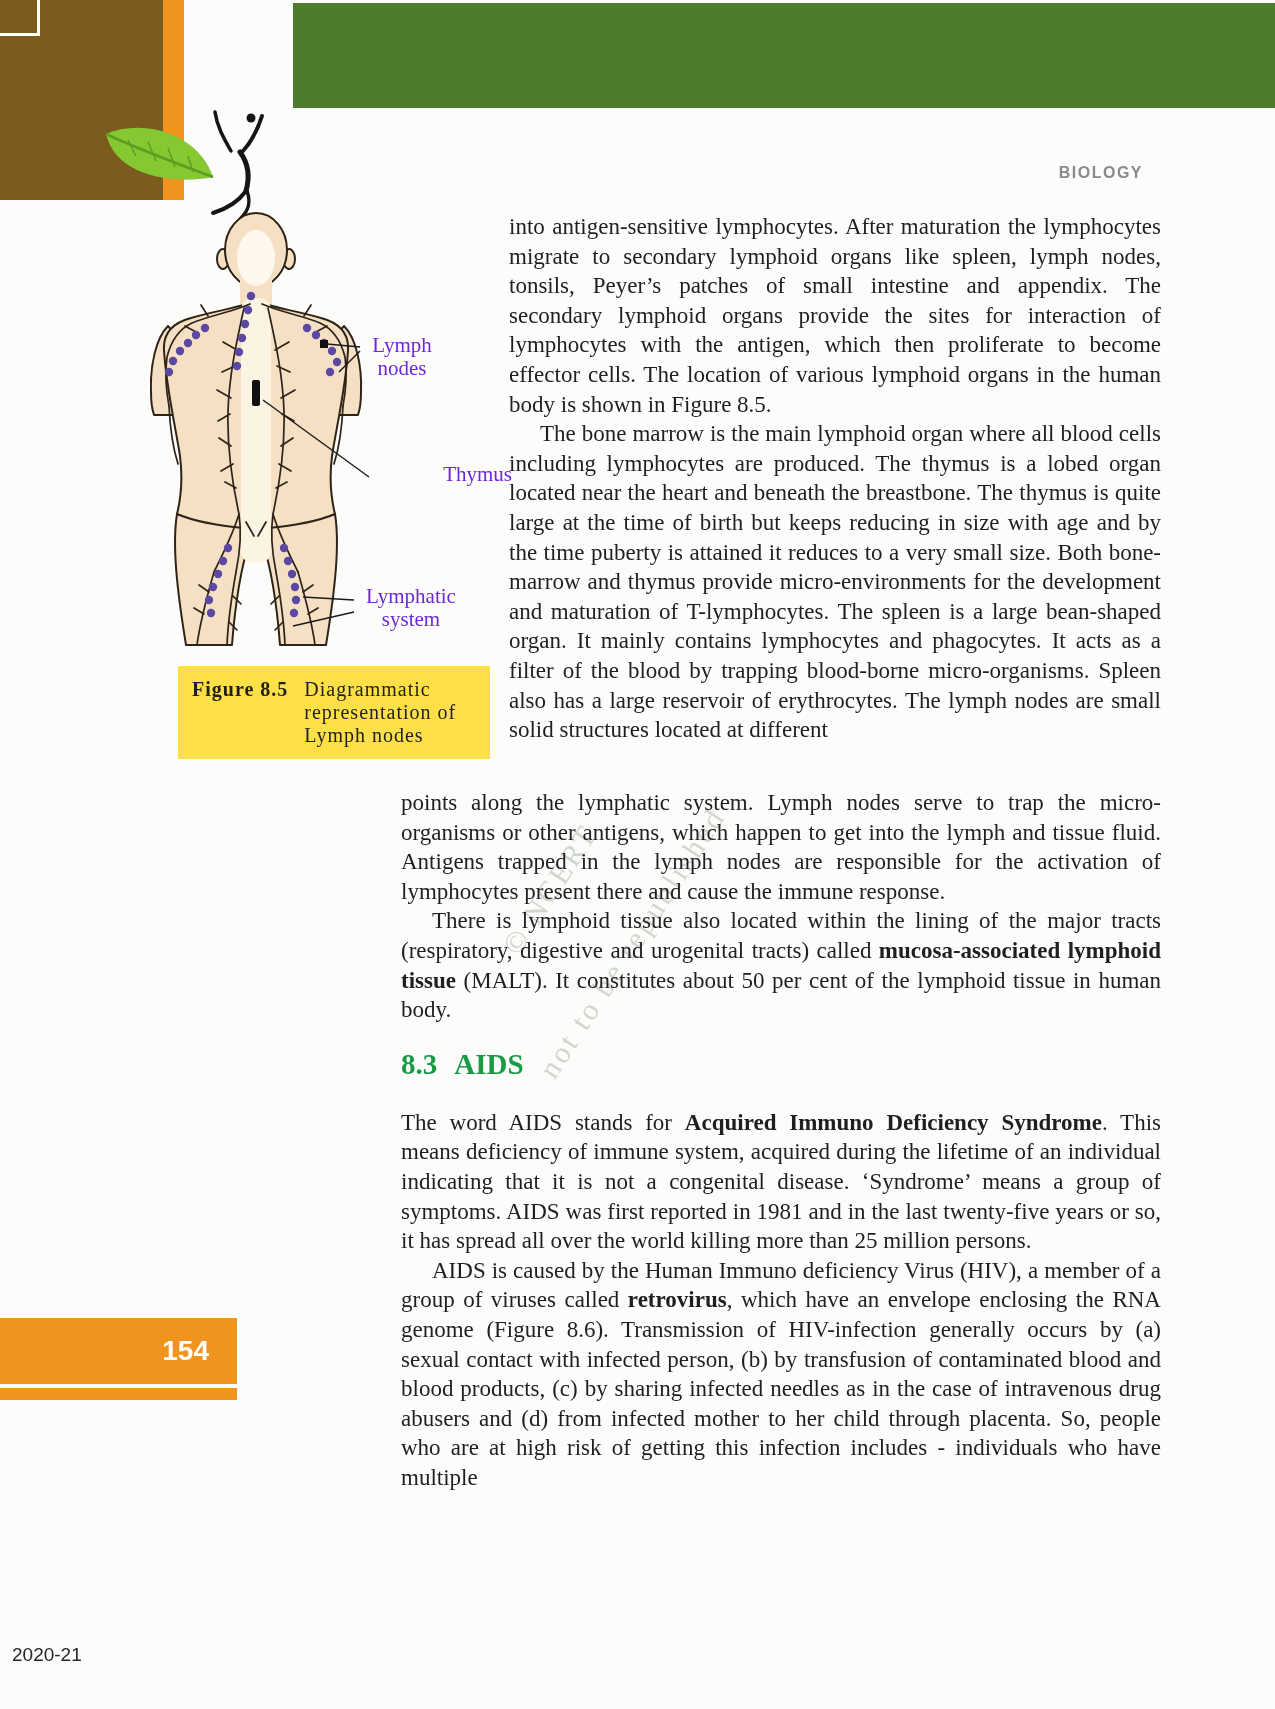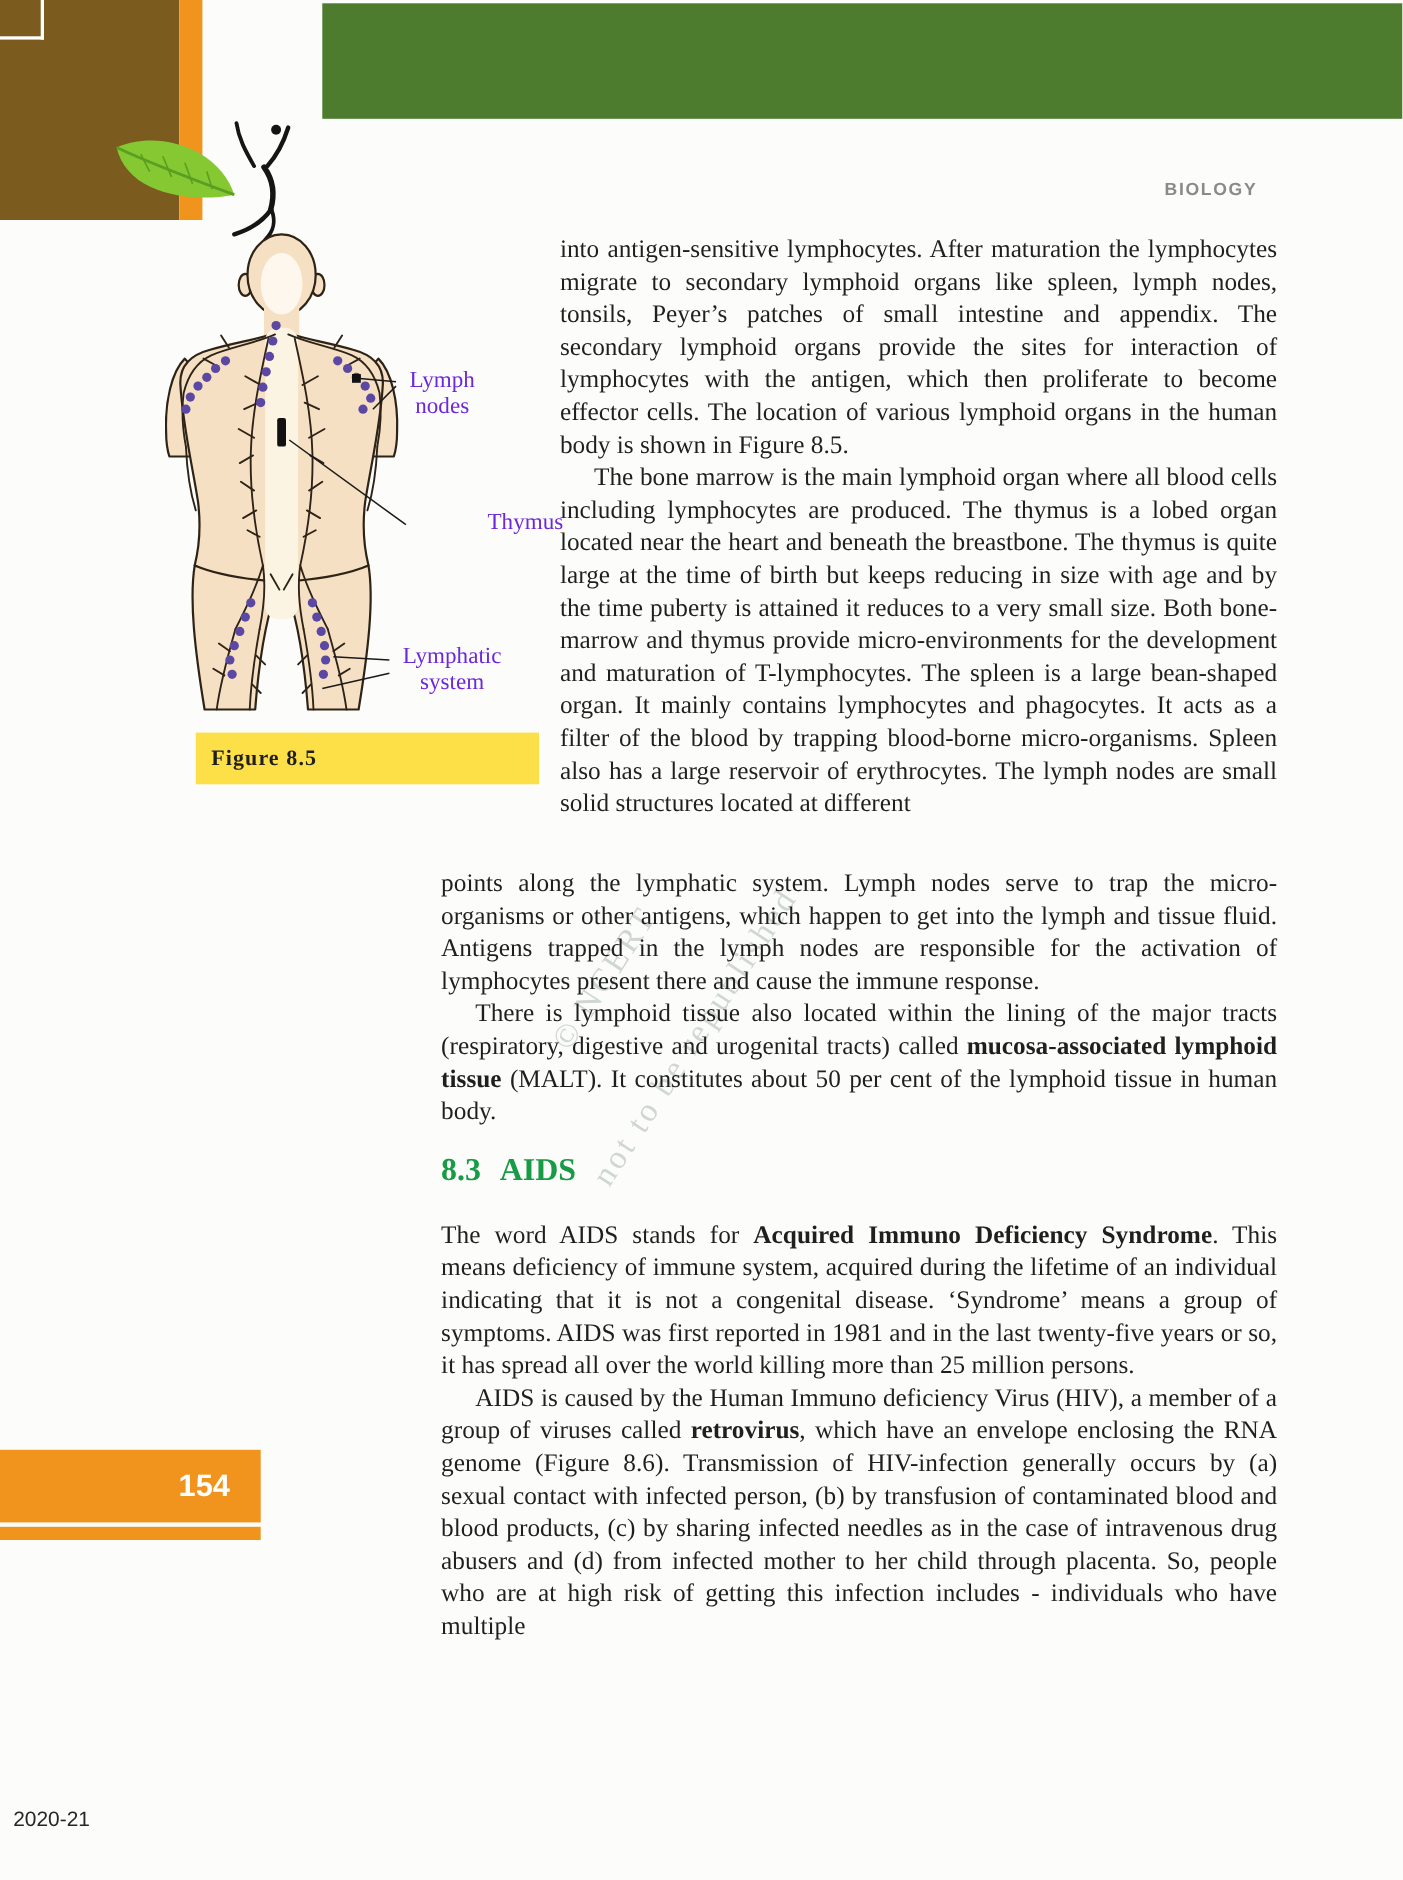--- a/index.html
+++ b/index.html
@@ -152,20 +152,21 @@
     <path d="M354,612 L293,626"></path>
   </g>
 </svg>
 
 <div class="abs fig-label lbl-lymph">Lymph nodes</div>
 <div class="abs fig-label lbl-thymus">Thymus</div>
 <div class="abs fig-label lbl-vessels">Lymphatic system</div>
 
 <div class="abs caption-box">
   <span class="caption-label">Figure 8.5</span>
+  <span class="caption-text">Diagrammatic representation of Lymph nodes</span>
 </div>
 
 <div class="abs watermark">
   <div>© NCERT</div>
   <div>not to be republished</div>
 </div>
 
 <div class="abs bodytext col-a">
   <p>into antigen-sensitive lymphocytes. After maturation the lymphocytes migrate to secondary lymphoid organs like spleen, lymph nodes, tonsils, Peyer’s patches of small intestine and appendix. The secondary lymphoid organs provide the sites for interaction of lymphocytes with the antigen, which then proliferate to become effector cells. The location of various lymphoid organs in the human body is shown in Figure 8.5.</p>
   <p class="indent">The bone marrow is the main lymphoid organ where all blood cells including lymphocytes are produced. The thymus is a lobed organ located near the heart and beneath the breastbone. The thymus is quite large at the time of birth but keeps reducing in size with age and by the time puberty is attained it reduces to a very small size. Both bone-marrow and thymus provide micro-environments for the development and maturation of T-lymphocytes. The spleen is a large bean-shaped organ. It mainly contains lymphocytes and phagocytes. It acts as a filter of the blood by trapping blood-borne micro-organisms. Spleen also has a large reservoir of erythrocytes. The lymph nodes are small solid structures located at different</p>

